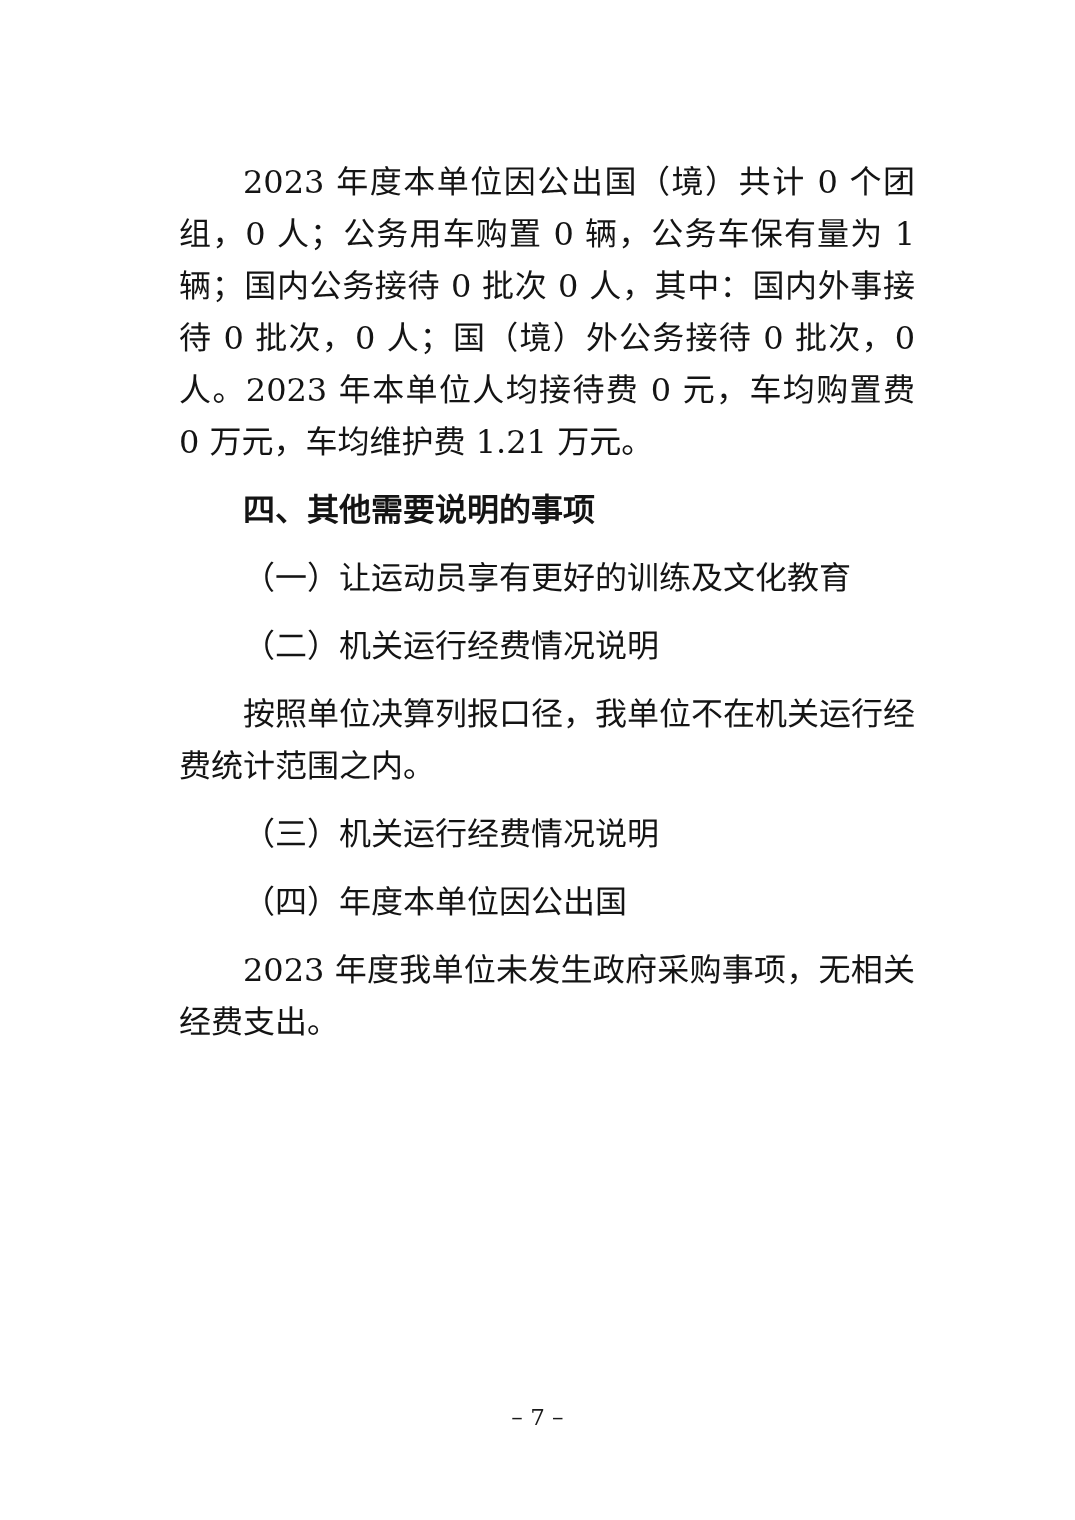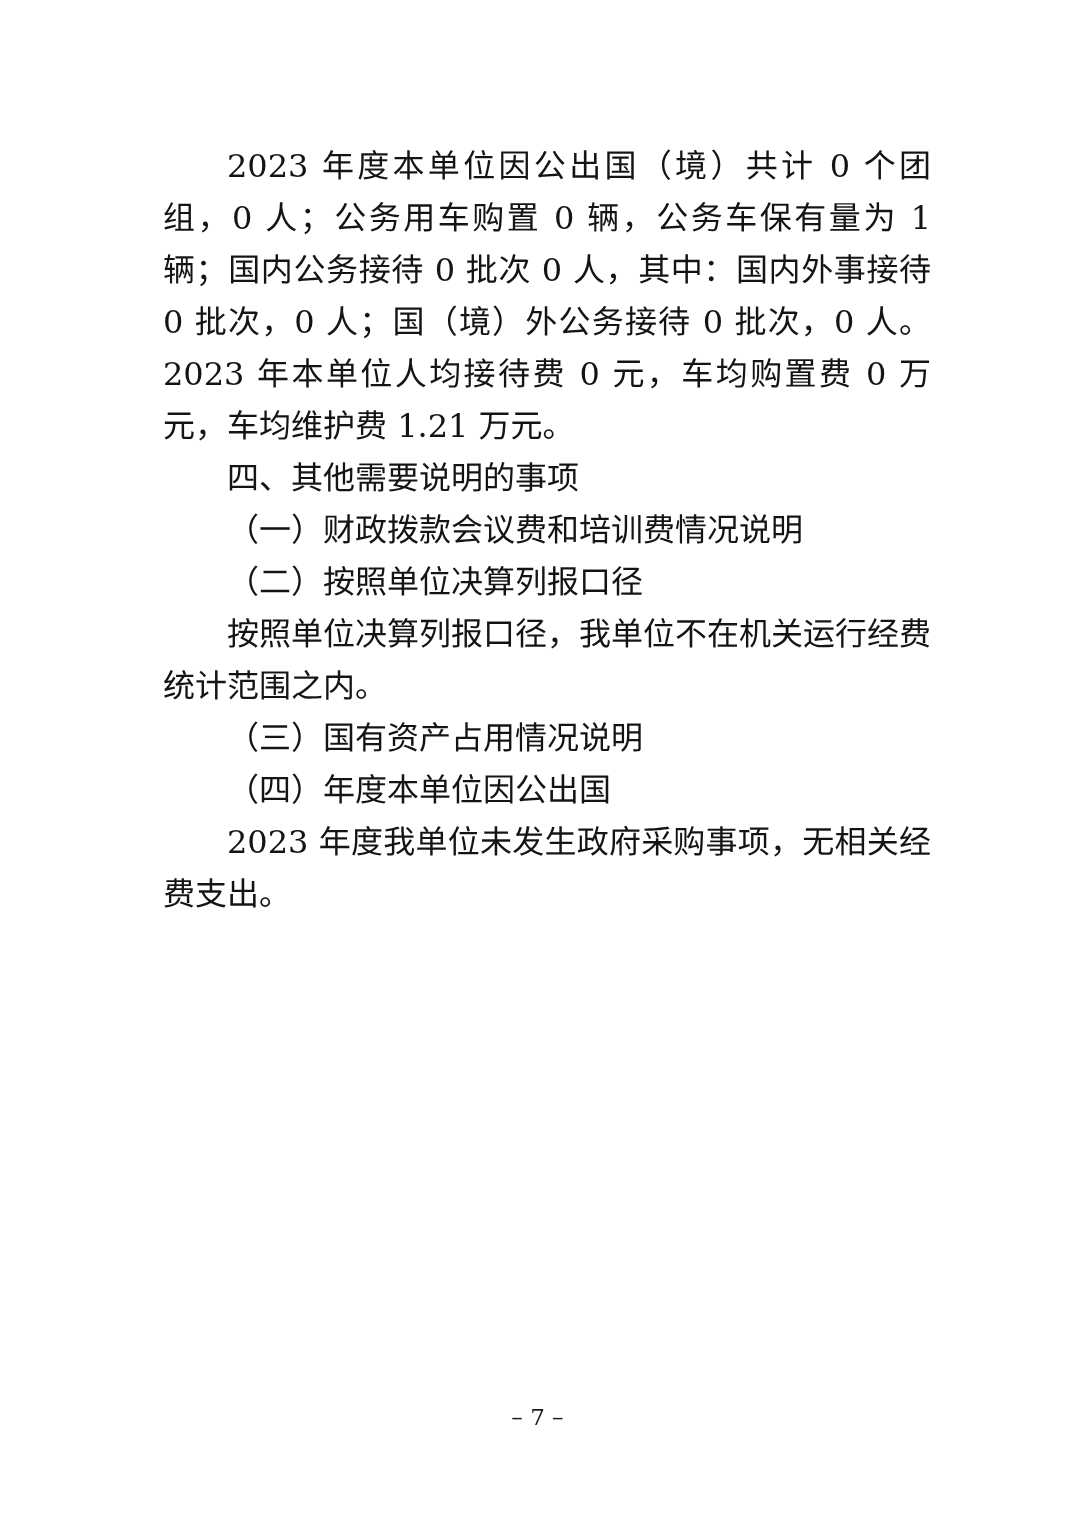--- a/index.html
+++ b/index.html
@@ -17,33 +17,33 @@
     font-family: "DejaVu Serif", serif;
     color: #141414;
   }
   .content {
     position: absolute;
     left: 163px;
     top: 140px;
     width: 768px;
   }
   .content p {
-    margin: 0;
+    margin: 16px;
     padding: 0;
     font-size: 32px;
     line-height: 52px;
     letter-spacing: 0;
   }
   .body-para {
     text-align: justify;
     text-indent: 2em;
   }
   .section-heading {
     font-family: "DejaVu Sans", sans-serif;
-    font-weight: 400;
+    font-weight: 700;
     text-indent: 2em;
     text-align: left;
   }
   .subsection-heading {
     text-indent: 2em;
     text-align: left;
   }
   .page-number {
     position: absolute;
     left: 0;
@@ -56,21 +56,21 @@
     font-family: "DejaVu Serif", serif;
   }
 </style>
 </head>
 <body>
 
 <div class="page">
   <div class="content">
     <p class="body-para">2023 年度本单位因公出国（境）共计 0 个团组，0 人；公务用车购置 0 辆，公务车保有量为 1 辆；国内公务接待 0 批次 0 人，其中：国内外事接待 0 批次，0 人；国（境）外公务接待 0 批次，0 人。2023 年本单位人均接待费 0 元，车均购置费 0 万元，车均维护费 1.21 万元。</p>
     <p class="section-heading">四、其他需要说明的事项</p>
-    <p class="subsection-heading">（一）财政拨款会议费和培训费情况说明</p>
-    <p class="subsection-heading">（二）按照单位决算列报口径</p>
+    <p class="subsection-heading">（一）让运动员享有更好的训练及文化教育</p>
+    <p class="subsection-heading">（二）机关运行经费情况说明</p>
     <p class="body-para">按照单位决算列报口径，我单位不在机关运行经费统计范围之内。</p>
-    <p class="subsection-heading">（三）国有资产占用情况说明</p>
+    <p class="subsection-heading">（三）机关运行经费情况说明</p>
     <p class="subsection-heading">（四）年度本单位因公出国</p>
     <p class="body-para">2023 年度我单位未发生政府采购事项，无相关经费支出。</p>
   </div>
   <div class="page-number">– 7 –</div>
 </div>
 
 </body></html>

